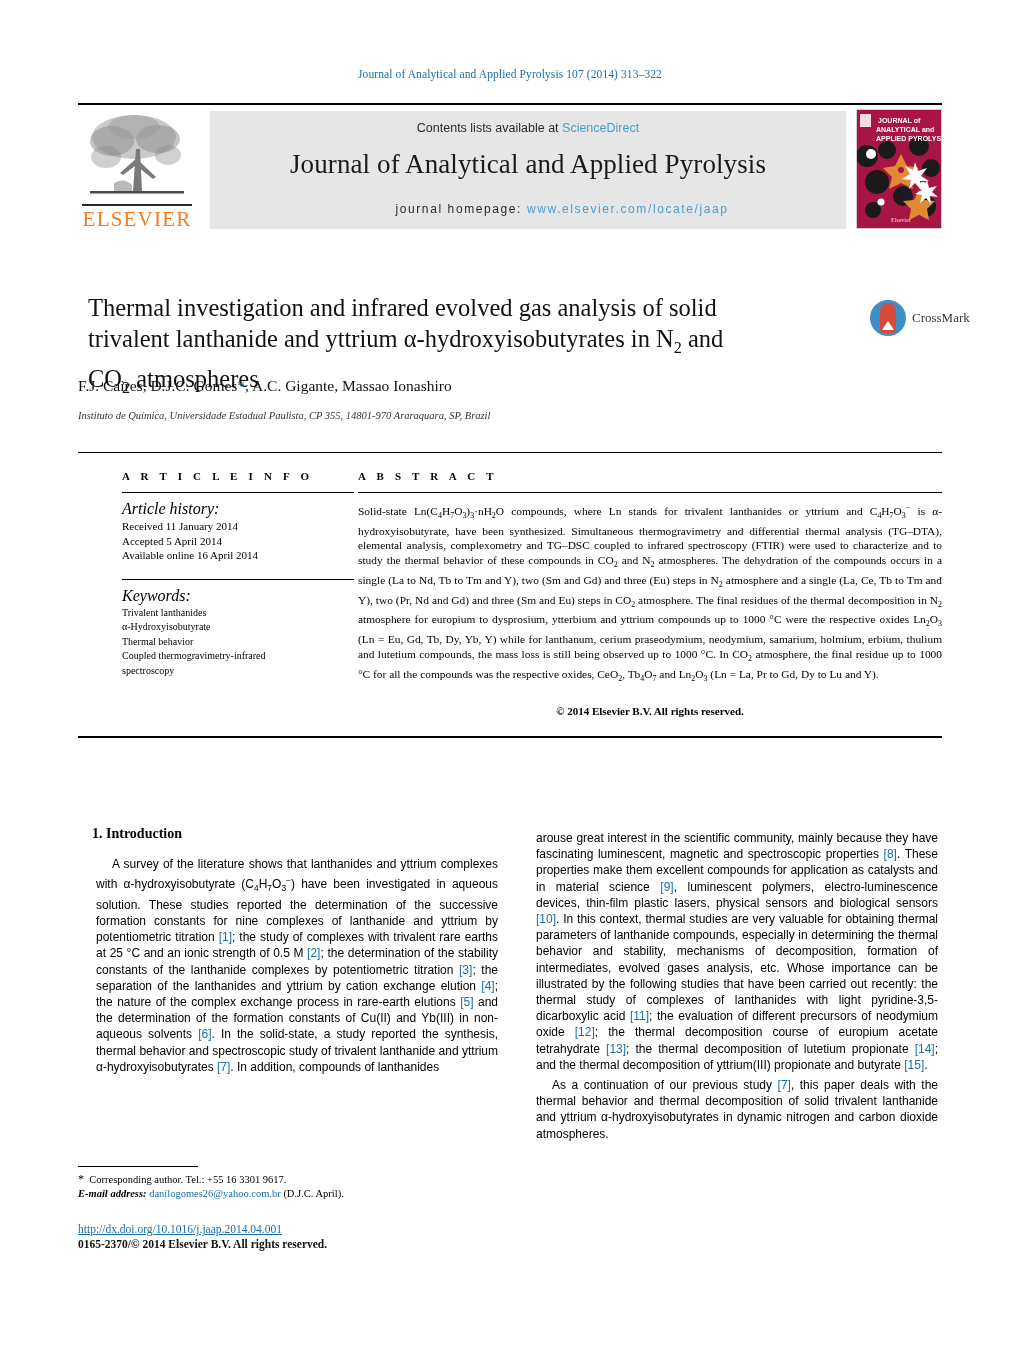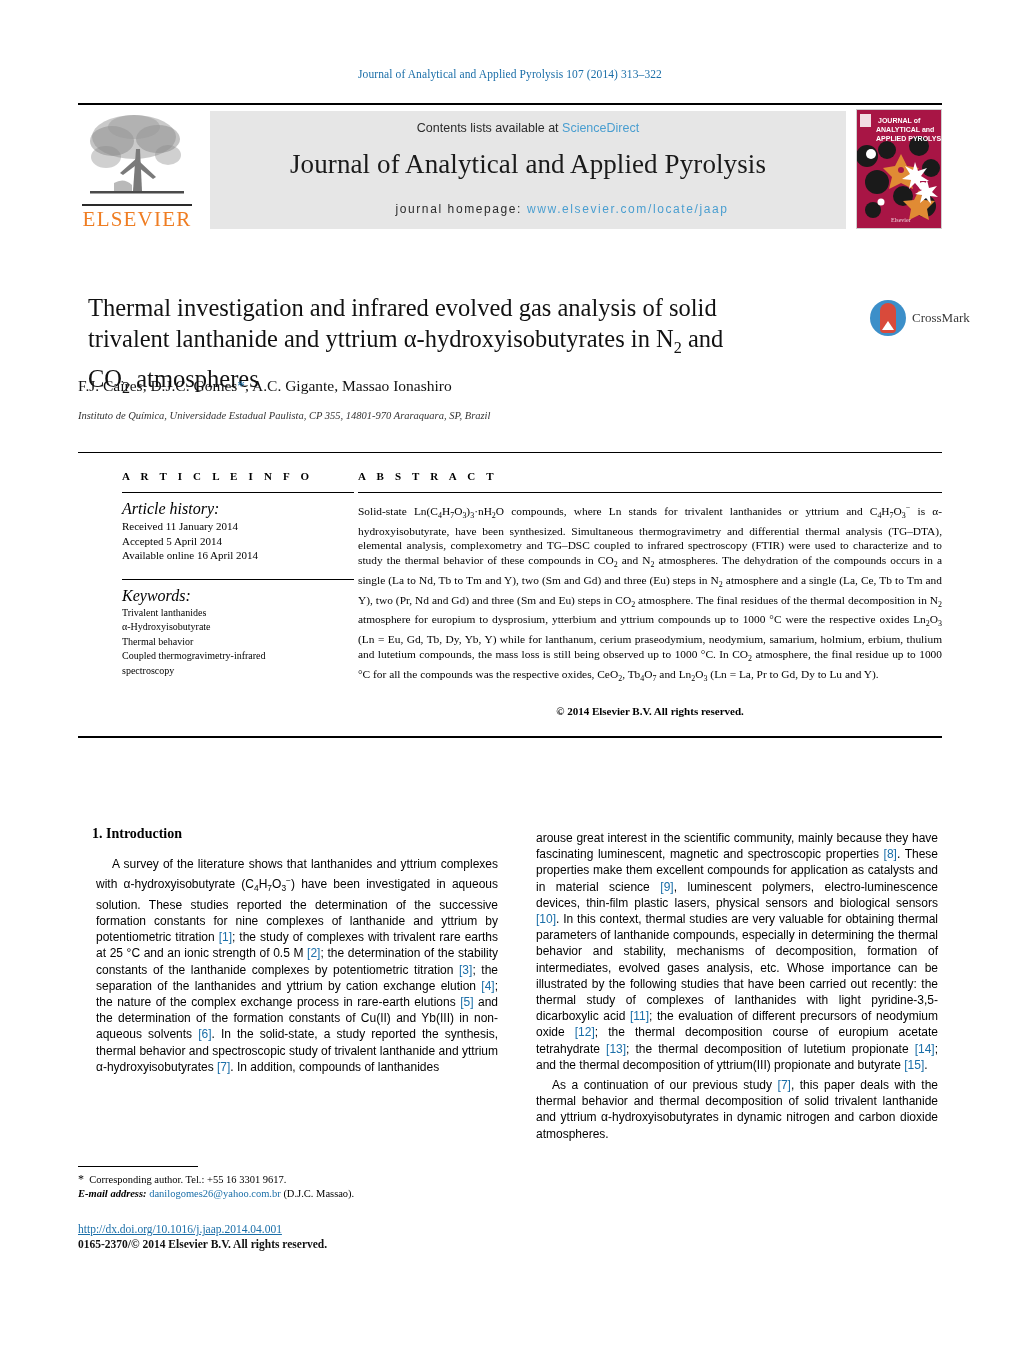--- a/index.html
+++ b/index.html
@@ -462,21 +462,21 @@
   <div class="col-right">
     <p class="body-p cont">arouse great interest in the scientific community, mainly because they have fascinating luminescent, magnetic and spectroscopic properties <span class="ref">[8]</span>. These properties make them excellent compounds for application as catalysts and in material science <span class="ref">[9]</span>, luminescent polymers, electro-luminescence devices, thin-film plastic lasers, physical sensors and biological sensors <span class="ref">[10]</span>. In this context, thermal studies are very valuable for obtaining thermal parameters of lanthanide compounds, especially in determining the thermal behavior and stability, mechanisms of decomposition, formation of intermediates, evolved gases analysis, etc. Whose importance can be illustrated by the following studies that have been carried out recently: the thermal study of complexes of lanthanides with light pyridine-3,5-dicarboxylic acid <span class="ref">[11]</span>; the evaluation of different precursors of neodymium oxide <span class="ref">[12]</span>; the thermal decomposition course of europium acetate tetrahydrate <span class="ref">[13]</span>; the thermal decomposition of lutetium propionate <span class="ref">[14]</span>; and the thermal decomposition of yttrium(III) propionate and butyrate <span class="ref">[15]</span>.</p>
     <p class="body-p">As a continuation of our previous study <span class="ref">[7]</span>, this paper deals with the thermal behavior and thermal decomposition of solid trivalent lanthanide and yttrium α-hydroxyisobutyrates in dynamic nitrogen and carbon dioxide atmospheres.</p>
   </div>
 
   <div class="foot-rule"></div>
   <div class="footnote">
     <div><span style="font-size:12px">*</span>&nbsp; Corresponding author. Tel.: +55 16 3301 9617.</div>
     <div>
       <span class="em">E-mail address:</span>
-      <span class="link">danilogomes26@yahoo.com.br</span><span> (D.J.C. Massao).</span>
+      <span class="link">danilogomes26@yahoo.com.br</span><span> (D.J.C. April).</span>
     </div>
   </div>
 
   <div class="doi-block">
     <div class="doi-link">http://dx.doi.org/10.1016/j.jaap.2014.04.001</div>
     <div class="issn">0165-2370/© 2014 Elsevier B.V. All rights reserved.</div>
   </div>
 
 </div>
 

